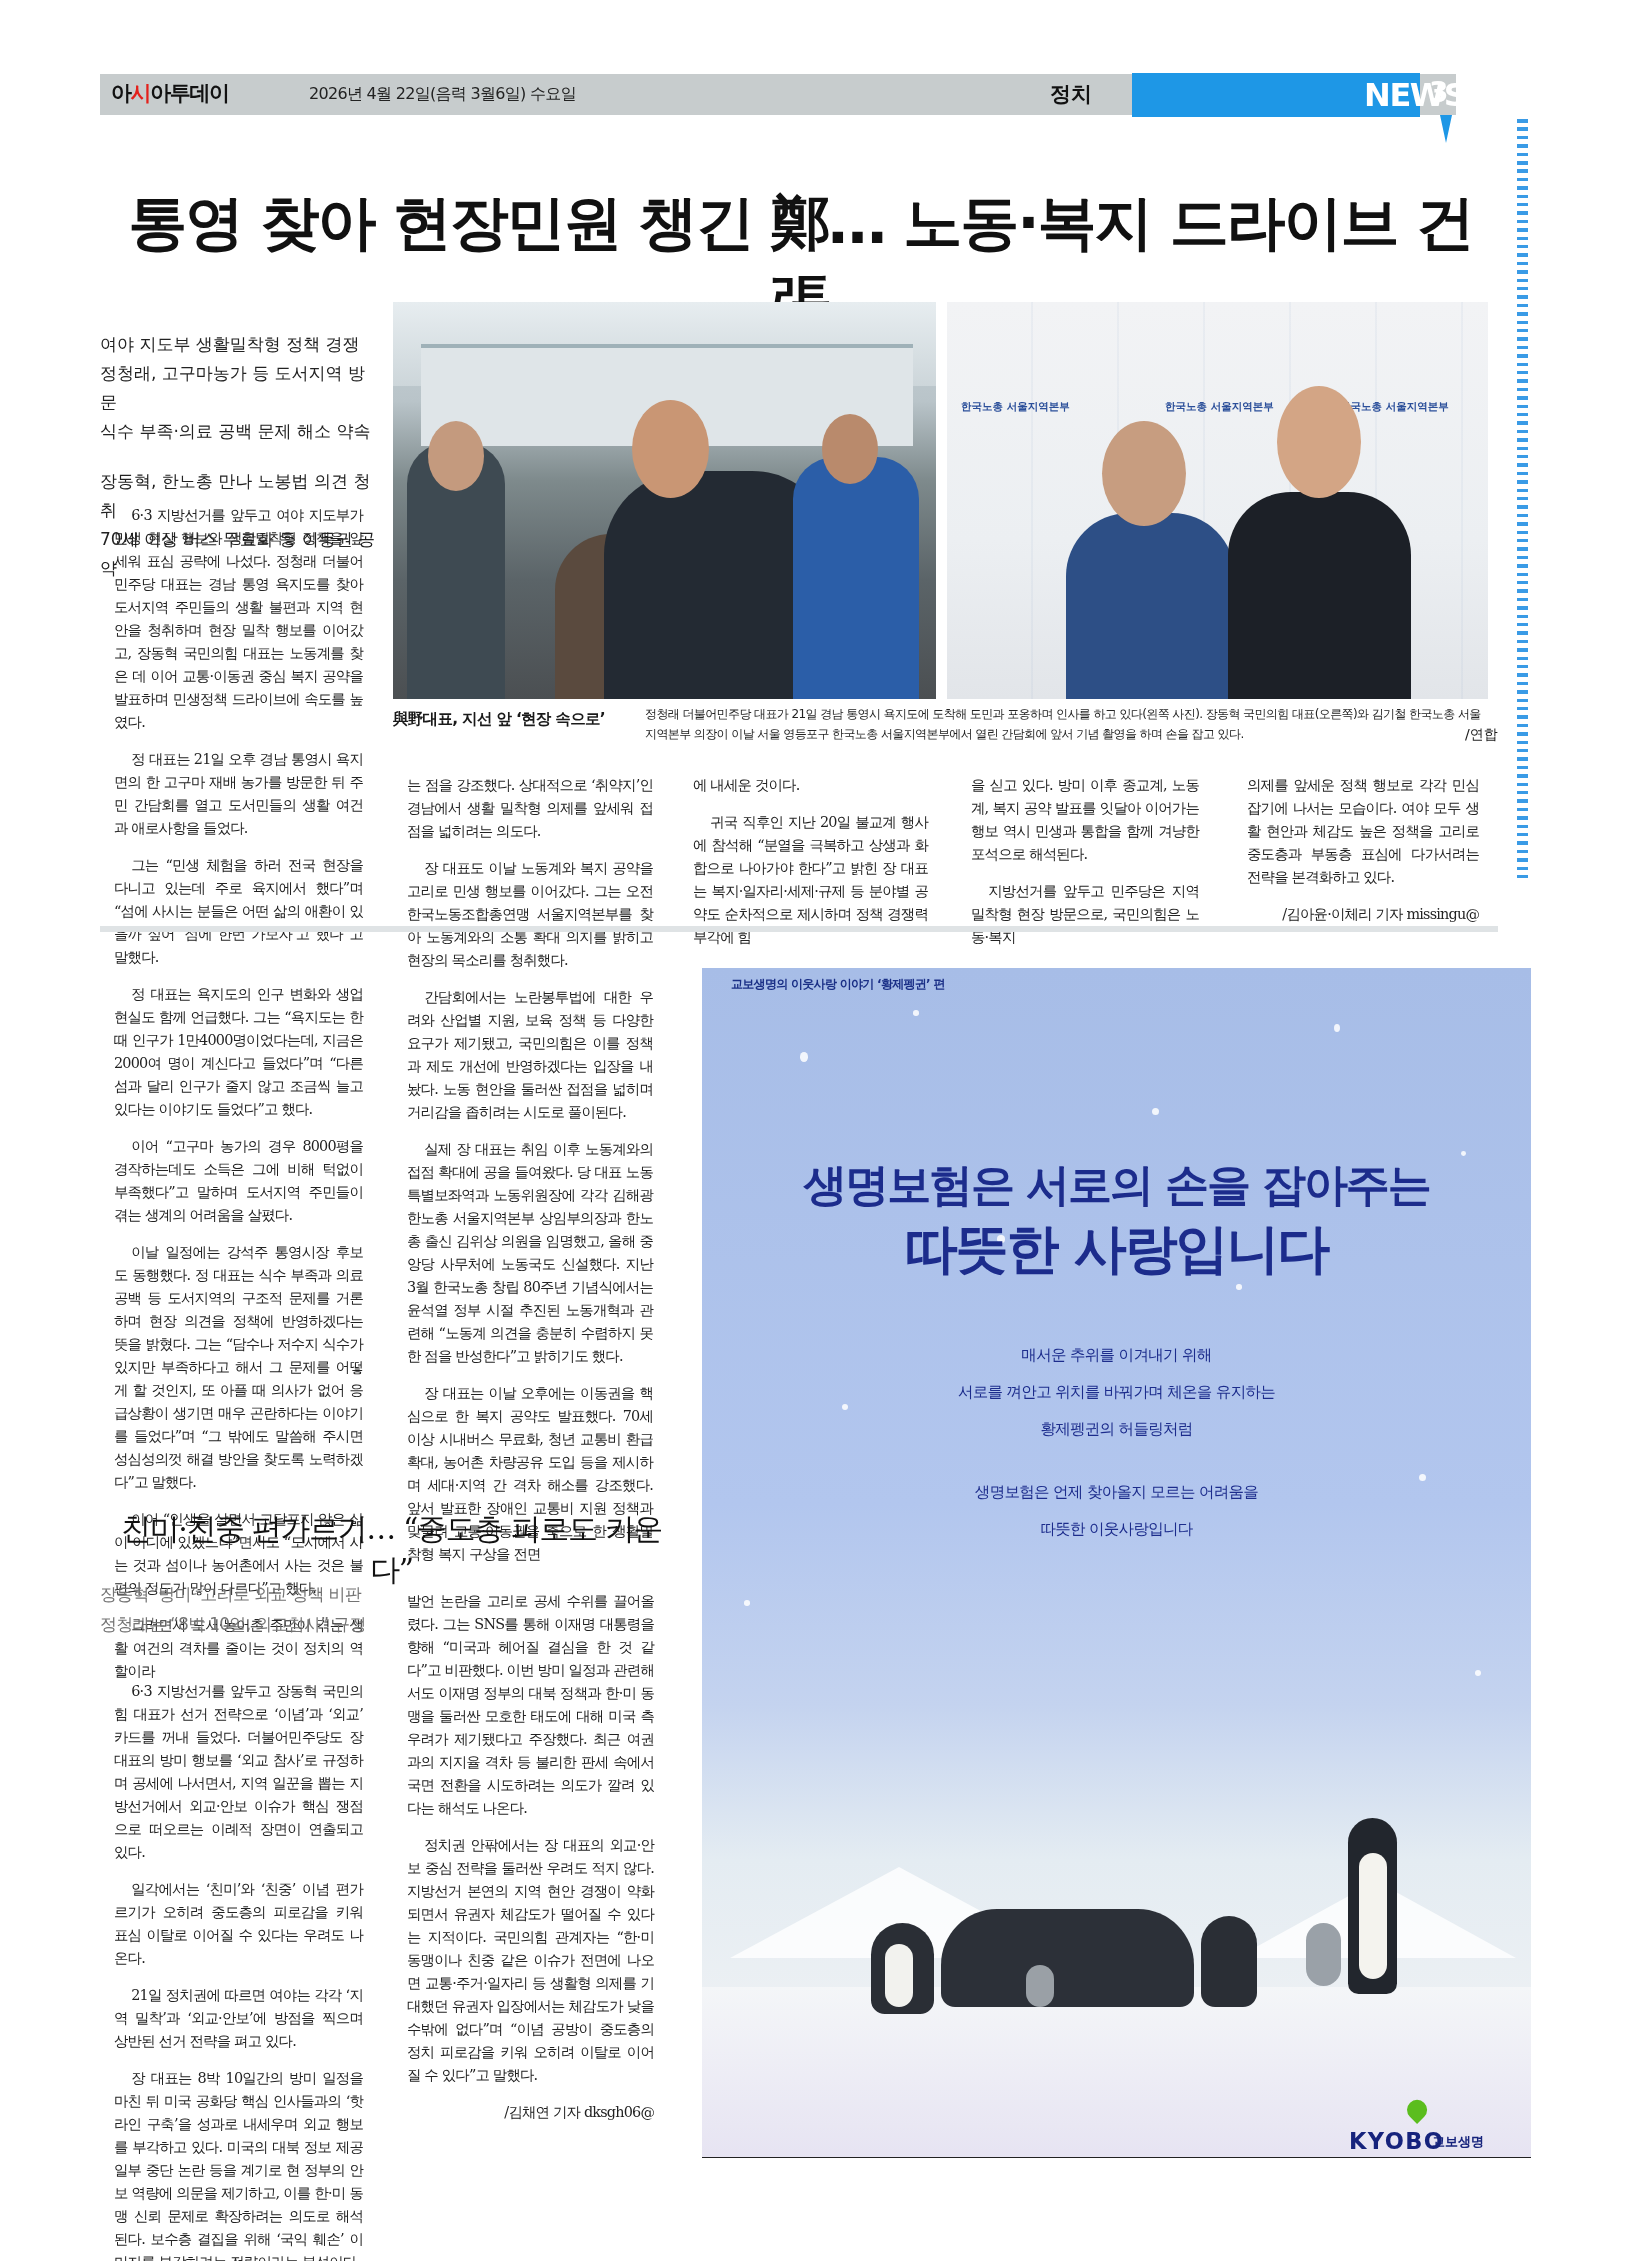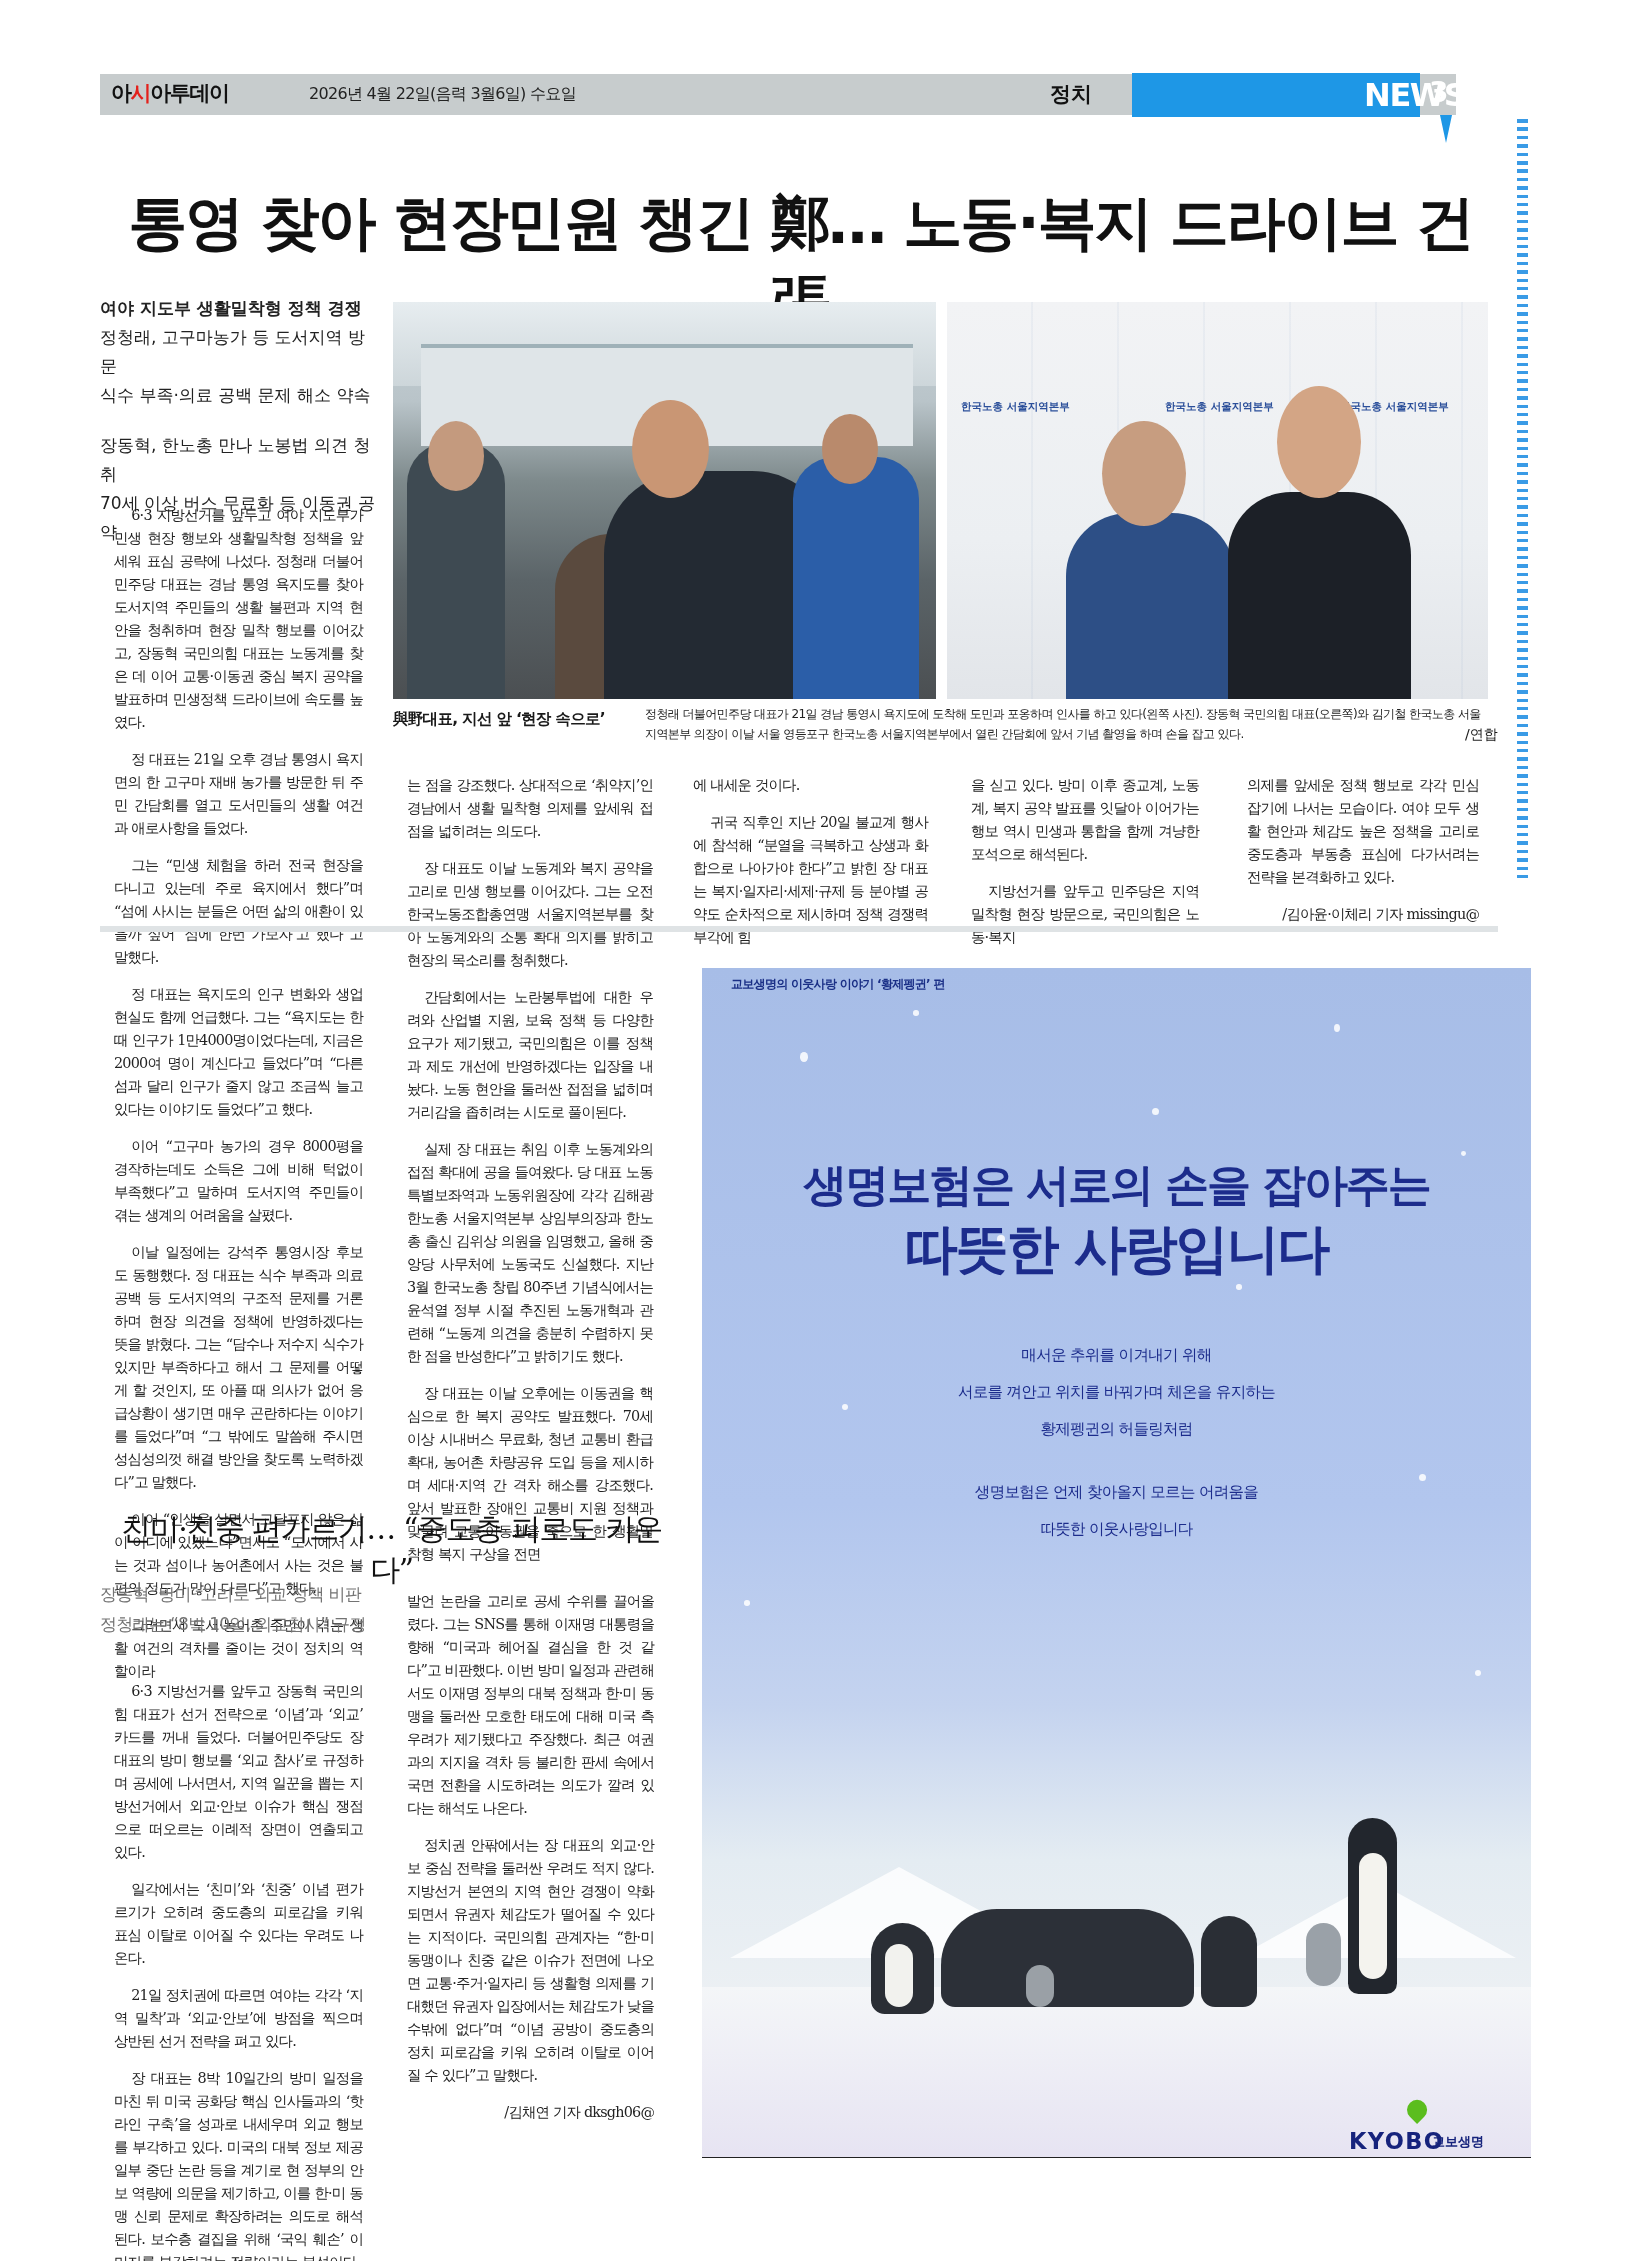--- a/index.html
+++ b/index.html
@@ -56,21 +56,21 @@
 <div class="abs hdr-sec">정치</div>
 <div class="abs hdr-news"></div>
 <div class="abs hdr-news-t">NEWS</div>
 <div class="abs hdr-page">3</div>
 <div class="abs hdr-arrow"></div>
 <div class="abs dash"></div>
 
 <div class="abs headline">통영 찾아 현장민원 챙긴 鄭… 노동·복지 드라이브 건 張</div>
 
 <div class="abs deck" style="left:100px;top:294px;width:281px;">
-  <div style="font-weight:bold;">여야 지도부 생활밀착형 정책 경쟁</div>
+  <div style="font-weight:normal;margin-top:36px;">여야 지도부 생활밀착형 정책 경쟁</div>
   <div>정청래, 고구마농가 등 도서지역 방문</div>
   <div>식수 부족·의료 공백 문제 해소 약속</div>
   <div style="height:21px"></div>
   <div>장동혁, 한노총 만나 노봉법 의견 청취</div>
   <div>70세 이상 버스 무료화 등 이동권 공약</div>
 </div>
 
 <div class="abs photo1" title="정청래 대표가 욕지도 주민과 포옹하는 사진">
   <div style="position:absolute;left:0;top:0;width:100%;height:84px;background:linear-gradient(#e7edf0,#cdd6da);"></div>
   <div style="position:absolute;left:28px;top:42px;width:492px;height:98px;background:#dfe5e8;border-top:4.2px solid #9fb1b8;"></div>

